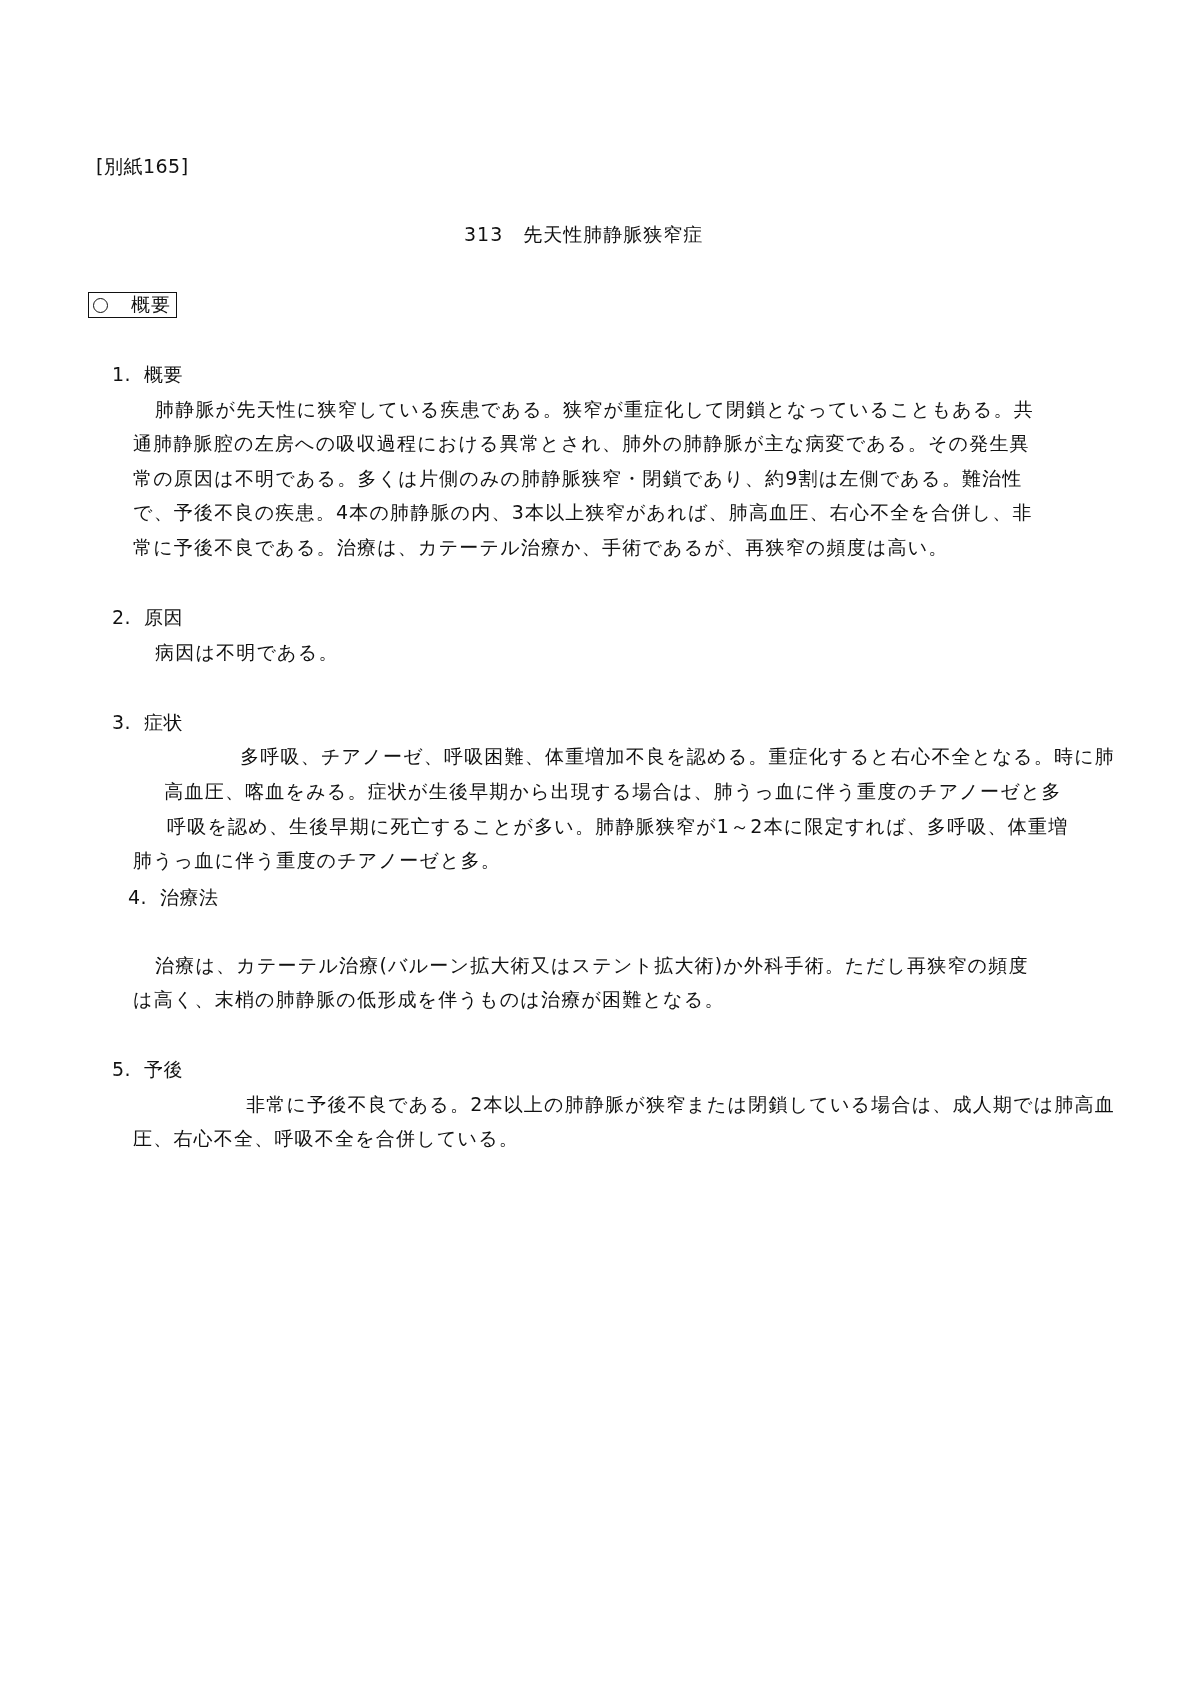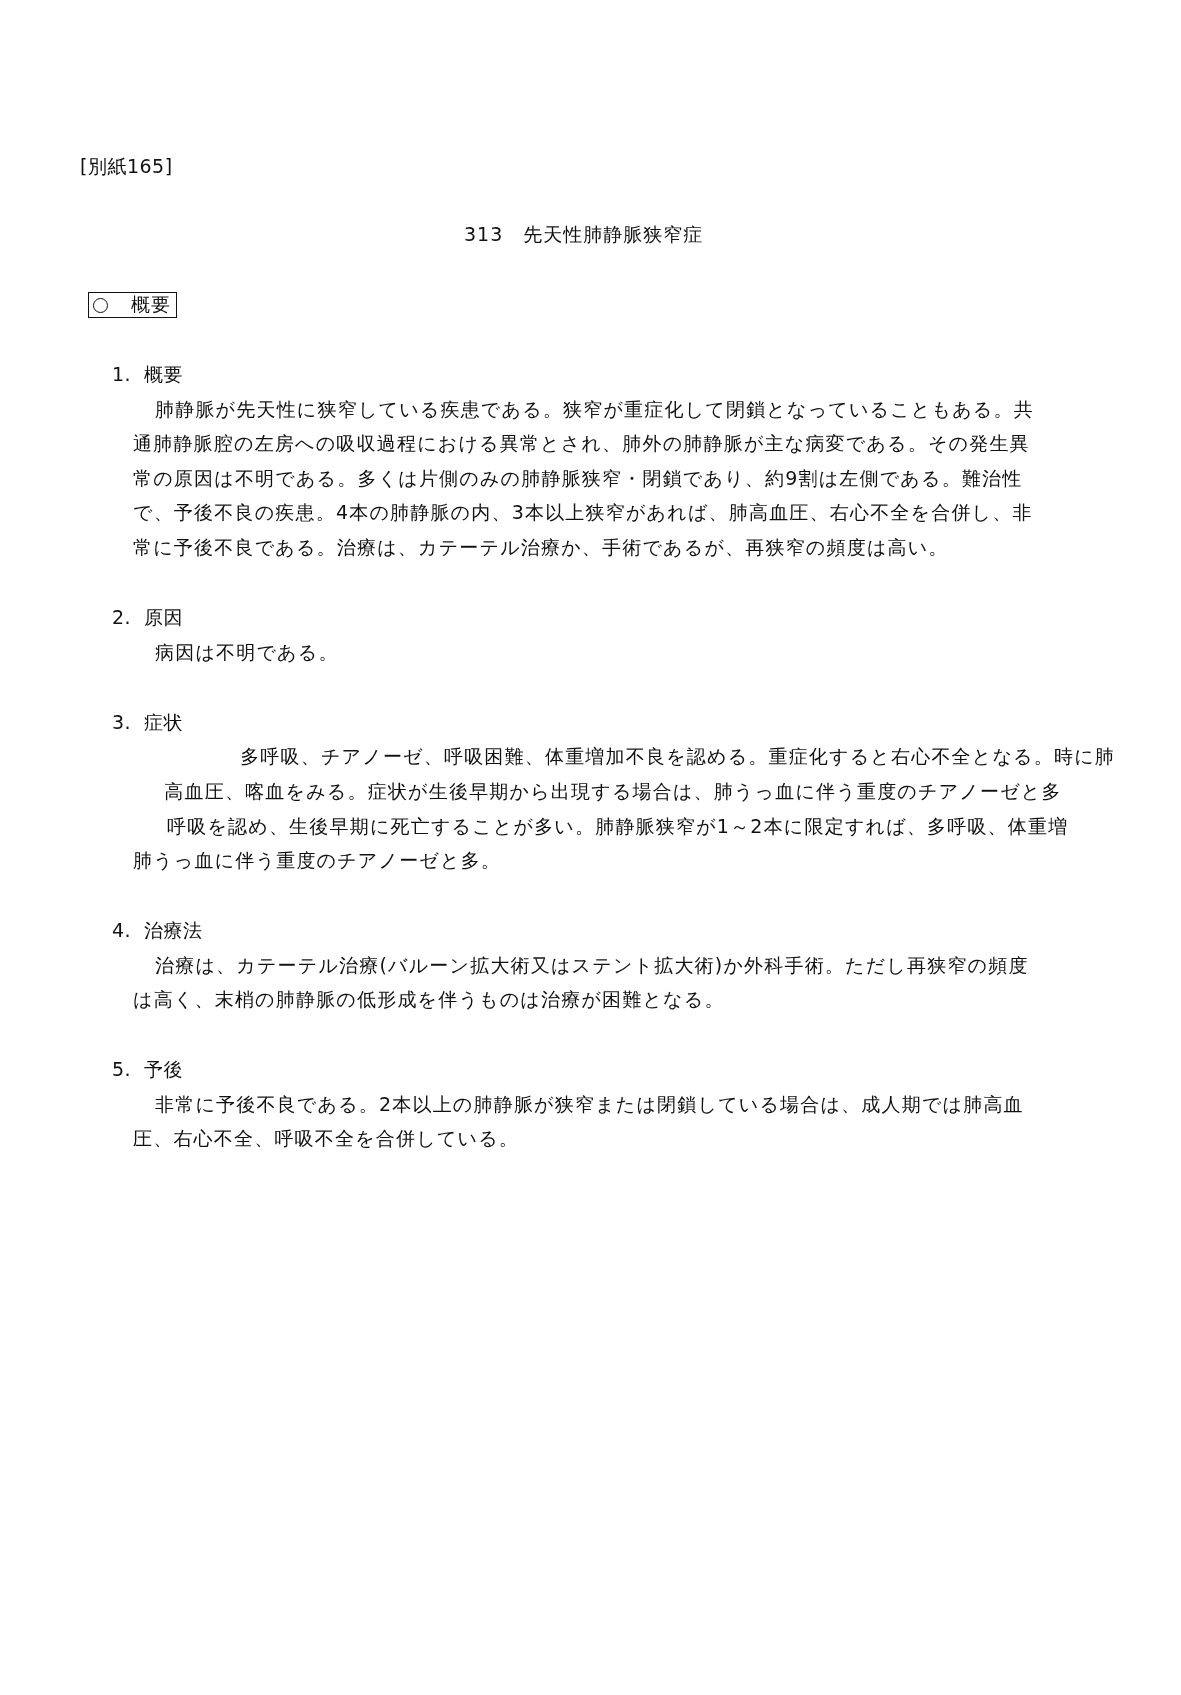--- a/index.html
+++ b/index.html
@@ -10,21 +10,21 @@
     body {
       width: 1181px;
       height: 1695px;
       position: relative;
       overflow: hidden;
       font-family: "DejaVu Sans", "Liberation Sans", sans-serif;
       color: #111111;
     }
     .abs { position: absolute; white-space: nowrap; }
     .txt { font-size: 19px; line-height: 22px; letter-spacing: 0.5px; }
-    .doc-label { left: 80px; top: 155px; }
+    .doc-label { left: 96px; top: 155px; }
     .doc-title { left: 464px; top: 223px; letter-spacing: 1px; }
     .section-box {
       left: 88px; top: 292px;
       width: 89px; height: 26px;
       border: 1px solid #111;
       box-sizing: border-box;
       display: flex; align-items: center;
     }
     .circle-icon {
       width: 15px; height: 15px;
@@ -66,23 +66,23 @@
 <div class="abs txt para-line indent" style="top:641px;">病因は不明である。</div>
 
 <div class="abs txt heading" style="top:711px;">
   <span class="num">3.</span><span>症状</span>
 </div>
 <div class="abs txt para-line indent" style="top:745px;text-align:right;">多呼吸、チアノーゼ、呼吸困難、体重増加不良を認める。重症化すると右心不全となる。時に肺</div>
 <div class="abs txt para-line" style="top:780px;text-align:center;">高血圧、喀血をみる。症状が生後早期から出現する場合は、肺うっ血に伴う重度のチアノーゼと多</div>
 <div class="abs txt para-line" style="top:815px;padding-left:34px;">呼吸を認め、生後早期に死亡することが多い。肺静脈狭窄が1～2本に限定すれば、多呼吸、体重増</div>
 <div class="abs txt para-line" style="top:849px;">肺うっ血に伴う重度のチアノーゼと多。</div>
 
-<div class="abs txt heading" style="top:919px;">
+<div class="abs txt heading" style="top:886px;margin-left:16px;">
   <span class="num">4.</span><span>治療法</span>
 </div>
 <div class="abs txt para-line indent" style="top:954px;">治療は、カテーテル治療(バルーン拡大術又はステント拡大術)か外科手術。ただし再狭窄の頻度</div>
 <div class="abs txt para-line" style="top:988px;">は高く、末梢の肺静脈の低形成を伴うものは治療が困難となる。</div>
 
 <div class="abs txt heading" style="top:1058px;">
   <span class="num">5.</span><span>予後</span>
 </div>
-<div class="abs txt para-line indent" style="top:1093px;">非常に予後不良である。2本以上の肺静脈が狭窄または閉鎖している場合は、成人期では肺高血</div>
+<div class="abs txt para-line indent" style="top:1093px;text-align:right;">非常に予後不良である。2本以上の肺静脈が狭窄または閉鎖している場合は、成人期では肺高血</div>
 <div class="abs txt para-line" style="top:1127px;">圧、右心不全、呼吸不全を合併している。</div>
 
 </body></html>

